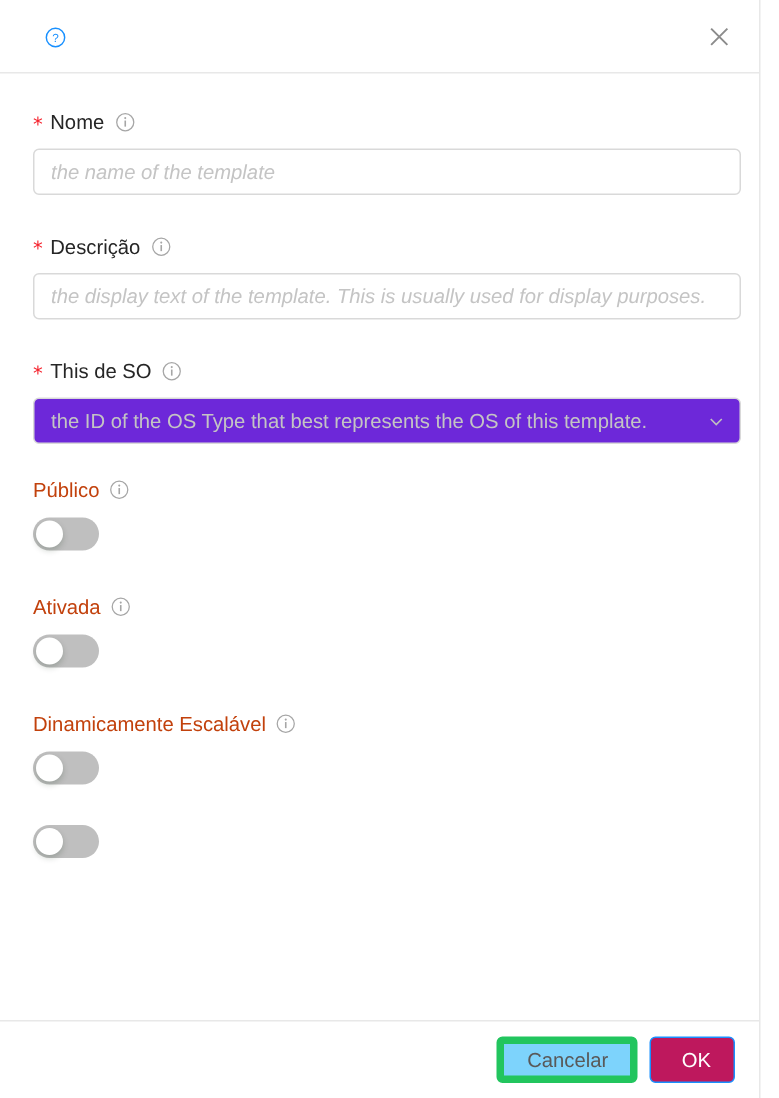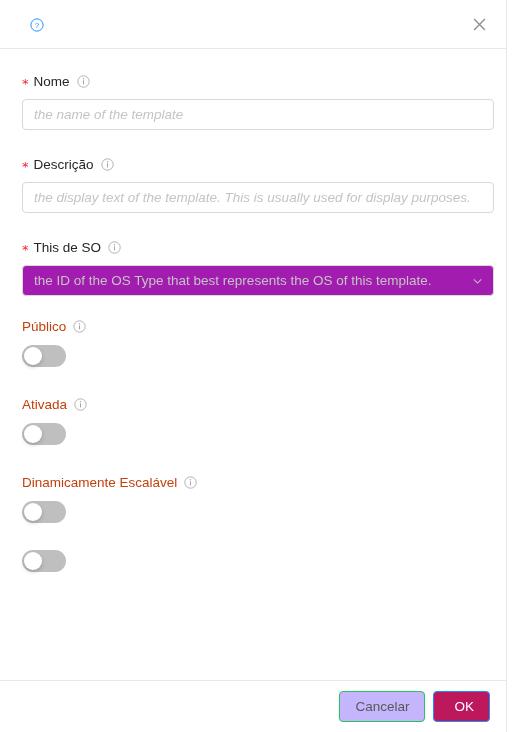--- a/index.html
+++ b/index.html
@@ -121,21 +121,21 @@
   }
   .text-input::placeholder { color: #c4c4c4; }
 
   .select-box {
     position: relative;
     width: 472px;
     height: 31px;
     box-sizing: border-box;
     border: 1px solid #d9d9d9;
     border-radius: 4px;
-    background: #a21caf;
+    background: #6d28d9;
     display: flex;
     align-items: center;
     padding: 0 11px;
     cursor: pointer;
   }
   .select-placeholder {
     font-size: 13.5px;
     color: #c4c4c4;
     white-space: nowrap;
     overflow: hidden;
@@ -204,22 +204,22 @@
     height: 31px;
     border-radius: 4px;
     font-family: "Liberation Sans", sans-serif;
     font-size: 13.5px;
     cursor: pointer;
     padding: 0 15px;
     box-sizing: border-box;
     line-height: 1;
   }
   .btn-default {
-    background: #c4b5fd;
-    border: 1px solid #22c55e;
+    background: #7dd3fc;
+    border: 5px solid #22c55e;
     color: #595959;
   }
   .btn-primary {
     background: #be185d;
     border: 1px solid #1890ff;
     color: #ffffff;
     min-width: 50px;
     padding-left: 20px;
   }
 </style>

